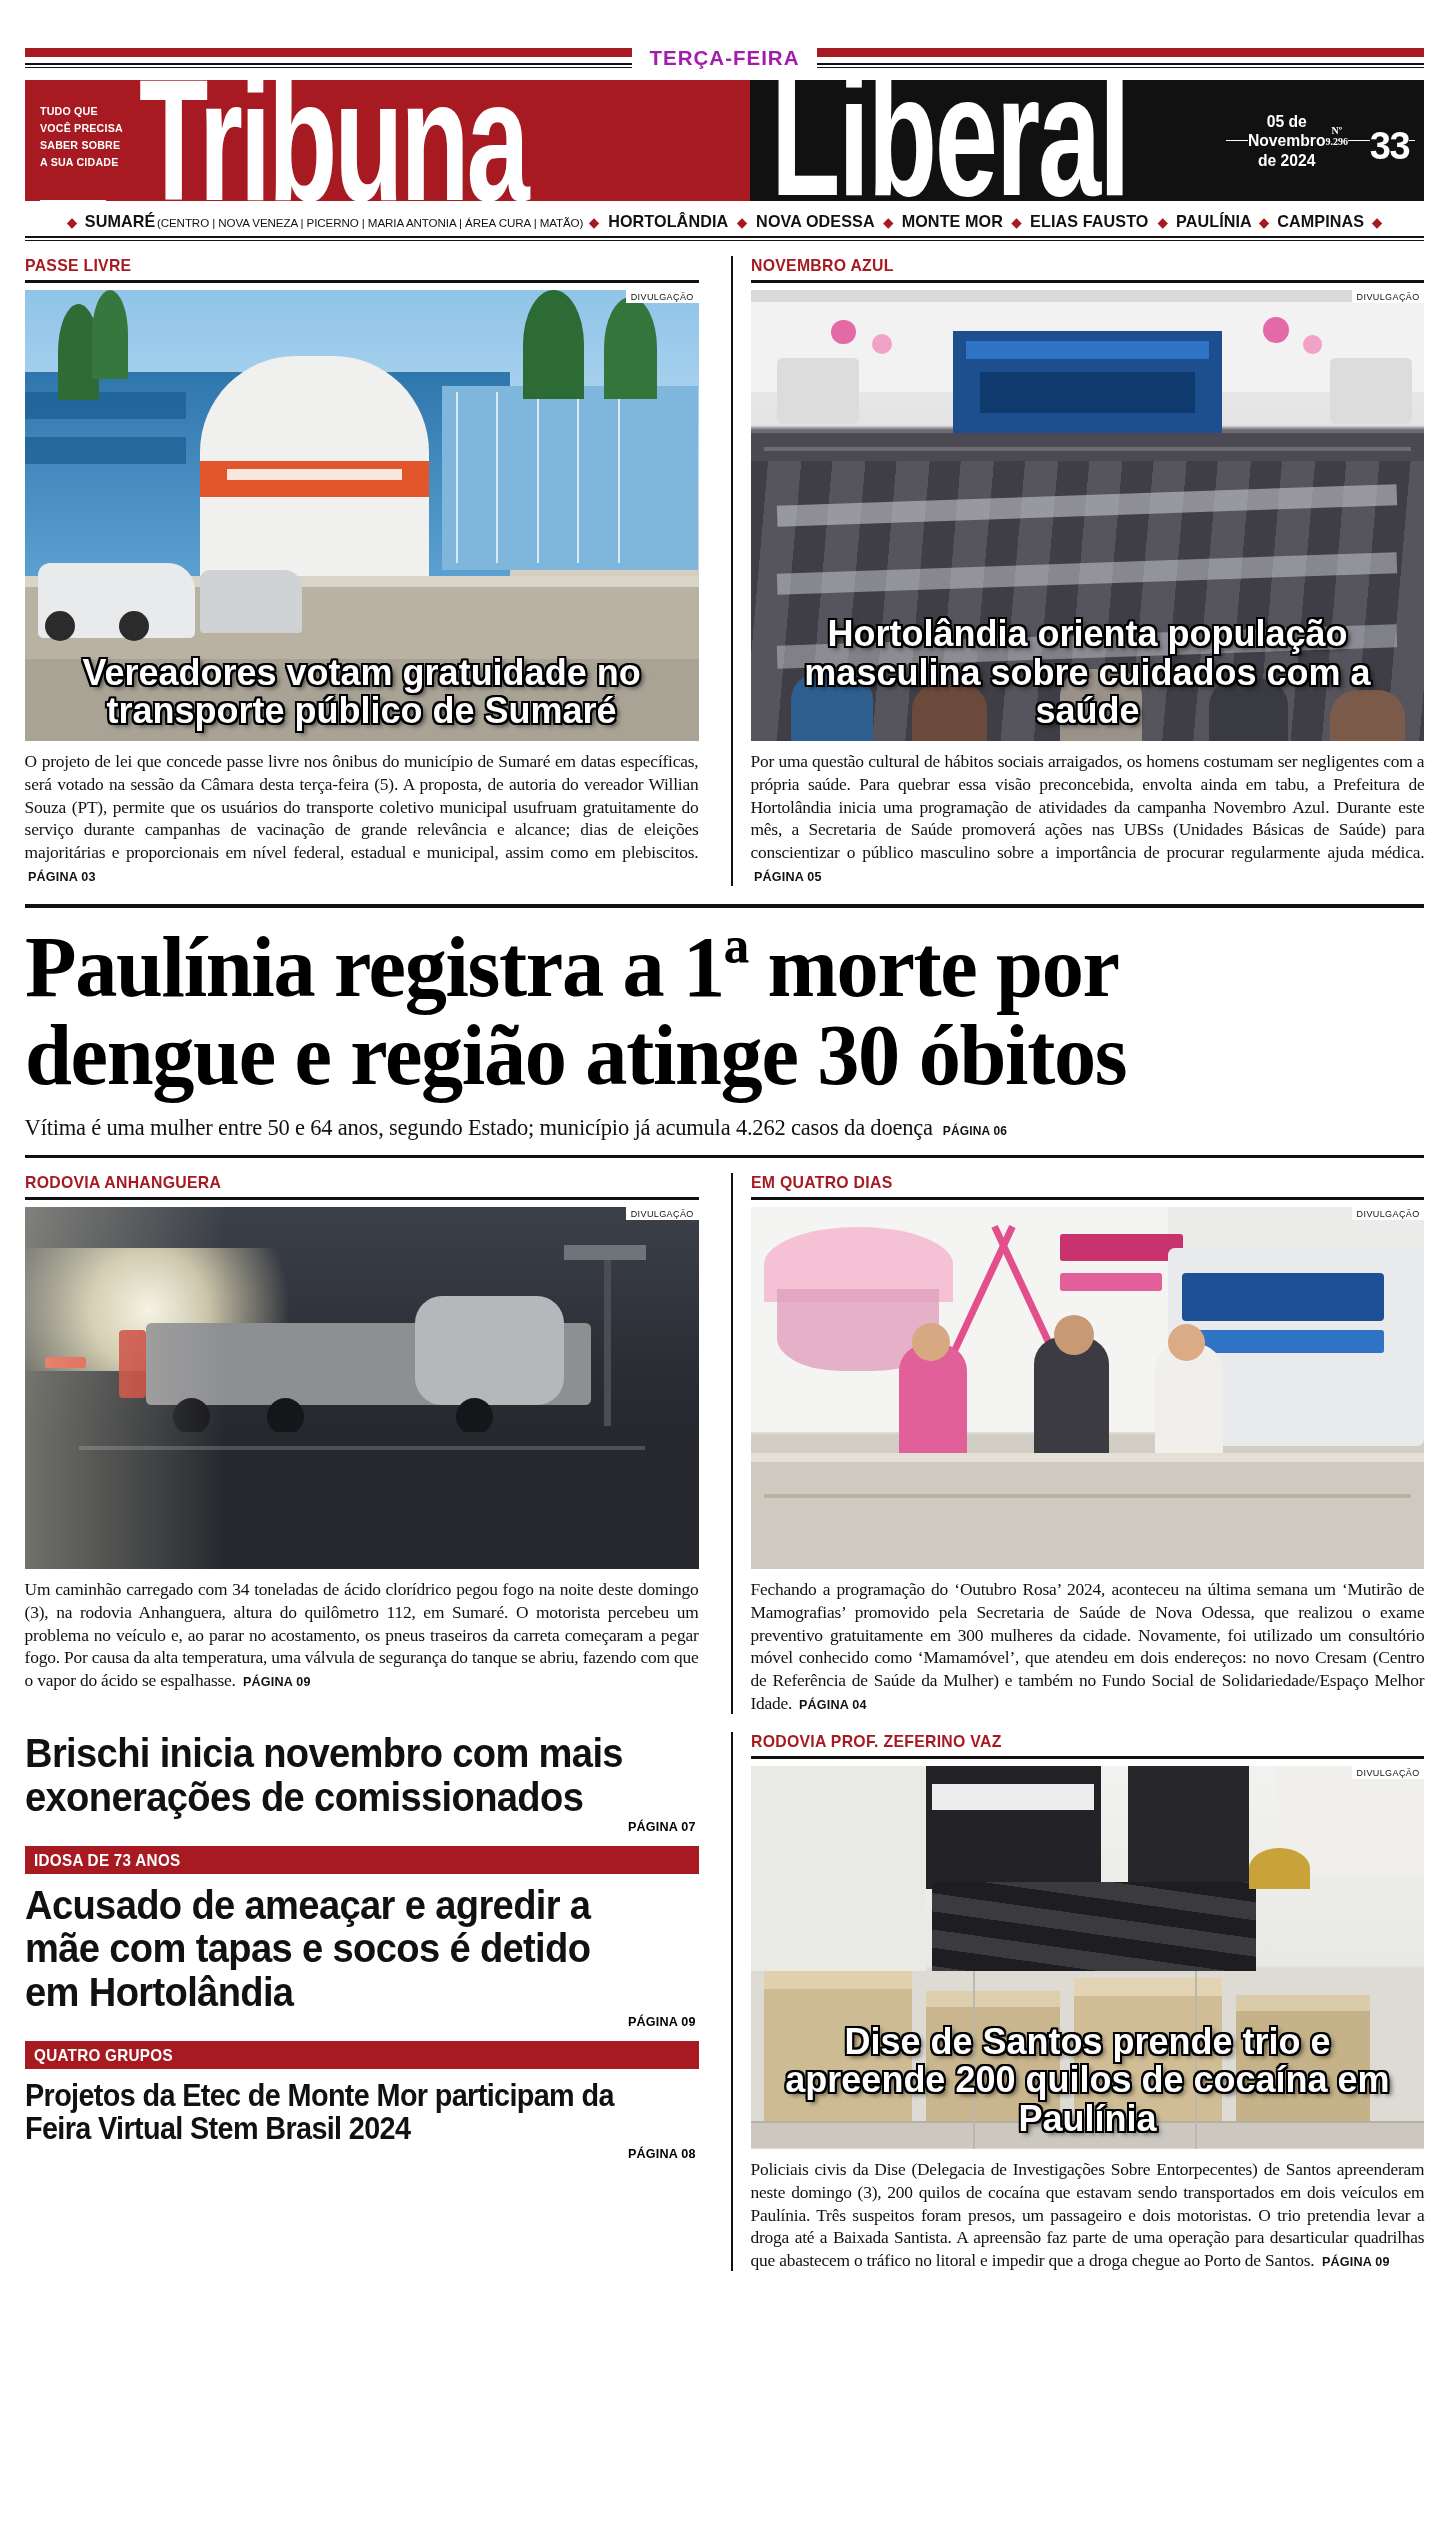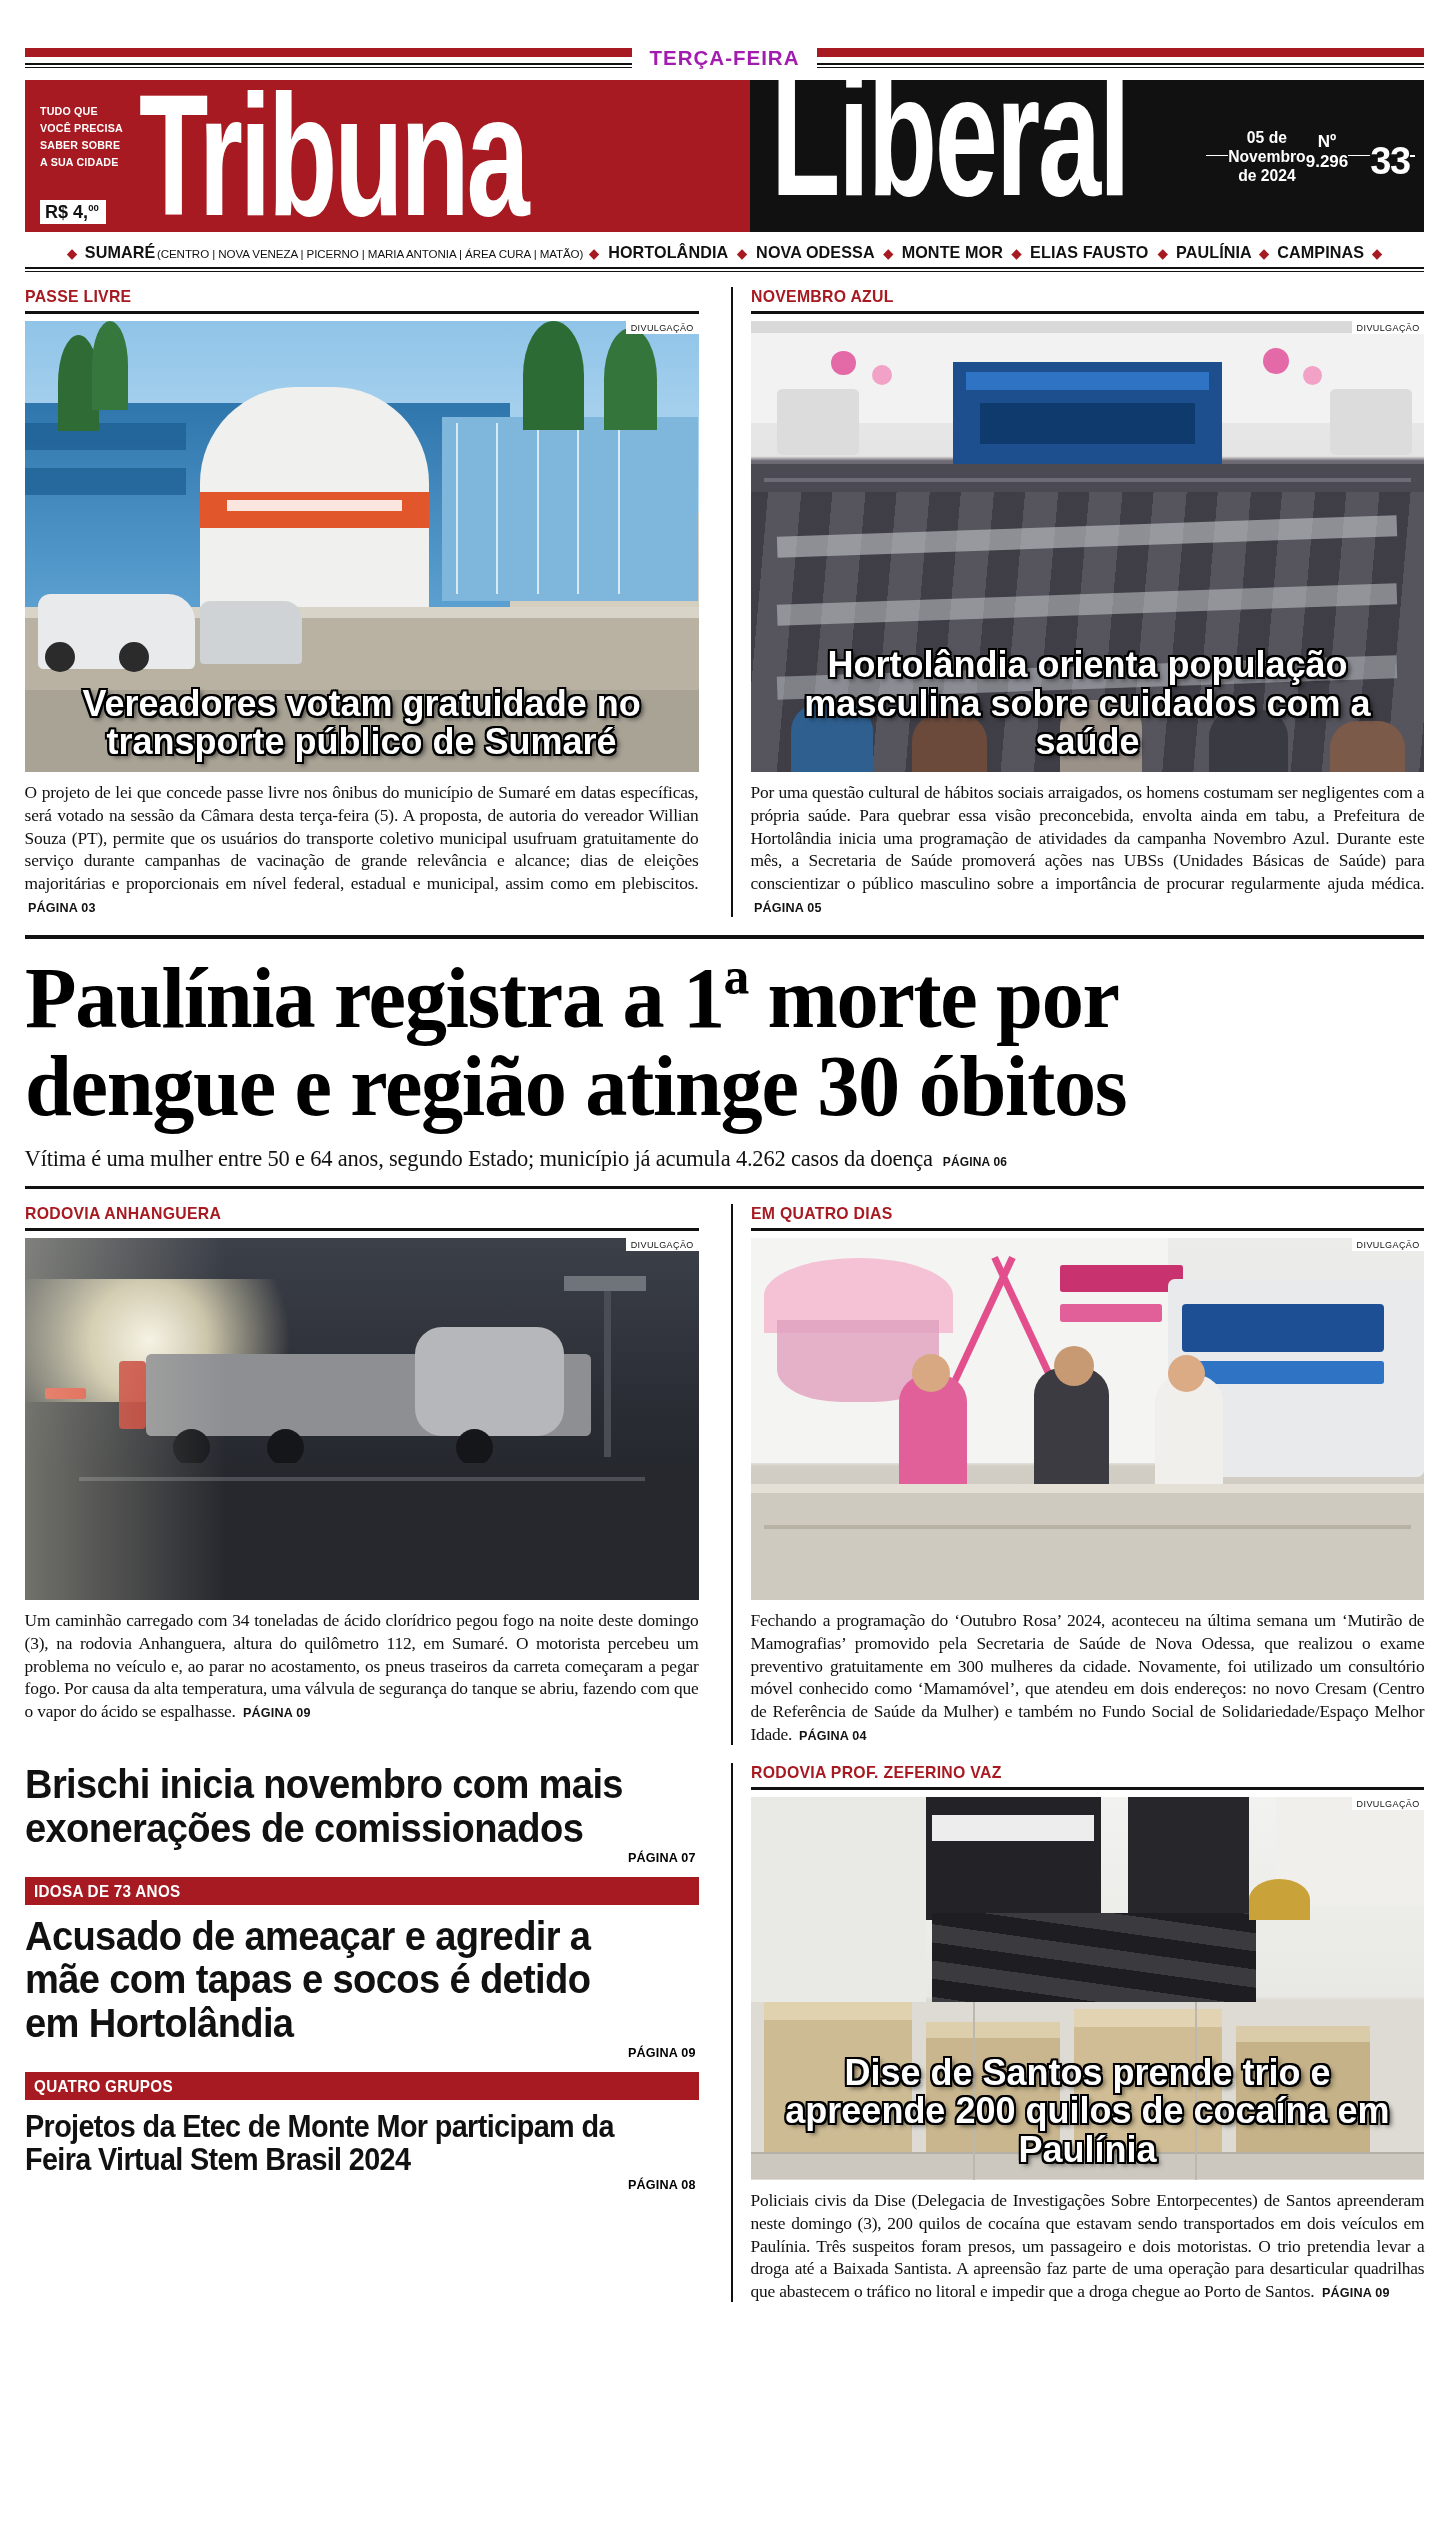--- a/index.html
+++ b/index.html
@@ -54,21 +54,21 @@
     font-weight: bold;
     font-size: 20.5px;
     letter-spacing: 1px;
     color: #a21caf;
     font-family: "Liberation Sans", sans-serif;
   }
 
   
   .masthead {
     display: flex;
-    height: 152px;
+    height: 121px;
     margin-top: 6.8px;
     width: 100%;
   }
   .mh-left {
     background: #a71a21;
     flex: 0 0 725px;
     display: flex;
     align-items: stretch;
     position: relative;
     overflow: hidden;
@@ -155,22 +155,23 @@
   }
   .mh-date .d-rule { height: 1.4px; background: #fff; width: 100%; }
   .mh-date .d-block {
     padding: 8.2px 0 6.8px;
     font-weight: bold;
     font-size: 15.7px;
     line-height: 1.22;
   }
   .mh-date .d-num {
     font-weight: bold;
-    font-size: 17px;
+    font-size: 10px;
     padding-bottom: 8.2px;
+    font-family: Liberation Serif, serif;
   }
   .mh-date .d-years {
     font-weight: bold;
     font-size: 38px;
     line-height: 1;
     padding-top: 11px;
     letter-spacing: -1.4px;
   }
   .mh-date .d-years-rule { height: 1.4px; background: #fff; width: 49px; margin: 2.7px 0 2px; }
 

